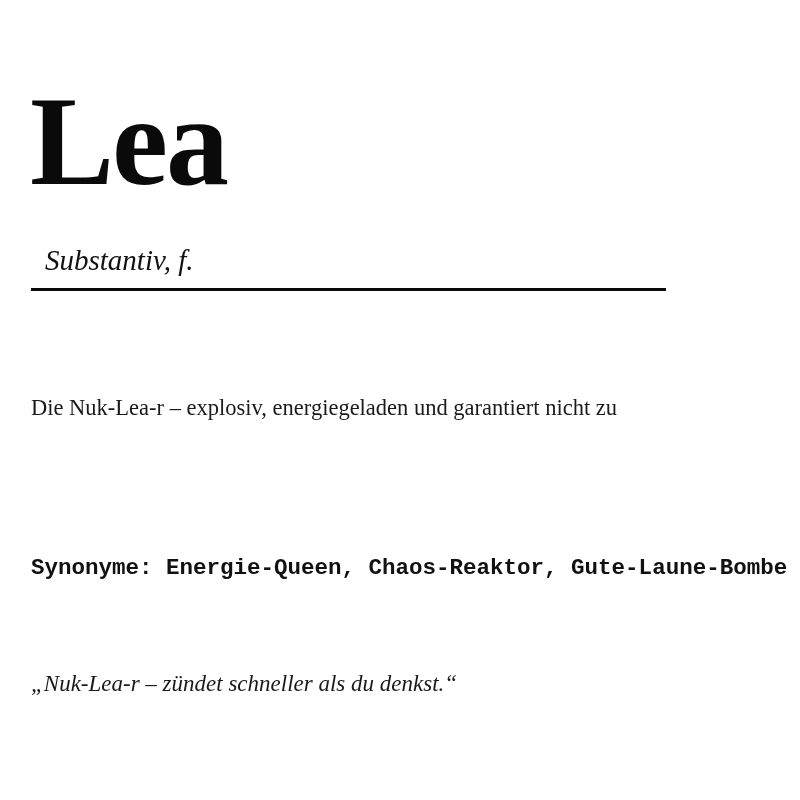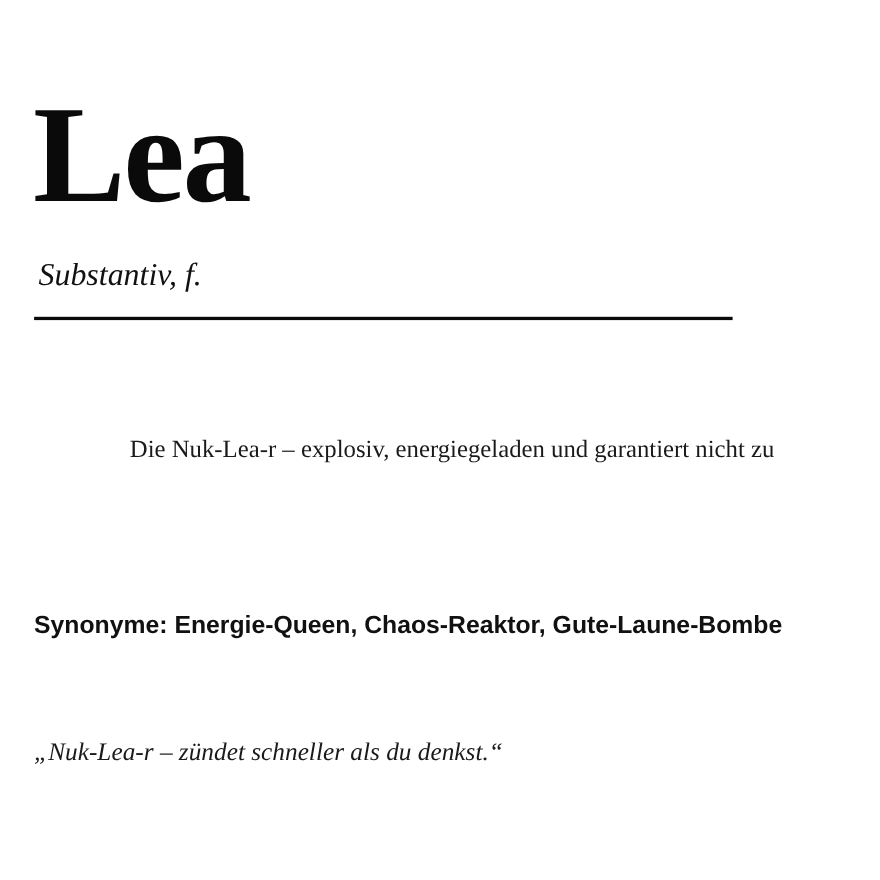--- a/index.html
+++ b/index.html
@@ -29,21 +29,21 @@
       font-weight: bold;
       font-size: 126px;
       line-height: 140px;
       letter-spacing: -2px;
       color: #0a0a0a;
     }
     .pos {
       position: absolute;
       left: 31px;
       top: 226px;
-      margin: 4px;
+      margin: 14px;
       font-family: "Liberation Serif", "DejaVu Serif", serif;
       font-style: italic;
       font-size: 29px;
       line-height: 40px;
       color: #111111;
     }
     .rule {
       position: absolute;
       left: 31px;
       top: 288px;
@@ -57,27 +57,27 @@
       position: absolute;
       left: 31px;
       top: 391px;
       width: 760px;
       margin: 0;
       font-family: "Liberation Serif", "DejaVu Serif", serif;
       font-size: 22.5px;
       line-height: 34px;
       color: #1a1a1a;
     }
-    .definition span { display: block; white-space: nowrap; text-align: center; }
+    .definition span { display: block; white-space: nowrap; }
     .synonyms {
       position: absolute;
       left: 31px;
       top: 552px;
       margin: 0;
-      font-family: Liberation Sans, sans-serif;
+      font-family: Liberation Mono, monospace;
       font-weight: bold;
       font-size: 22.5px;
       line-height: 32px;
       white-space: nowrap;
       color: #111111;
     }
     .quote {
       position: absolute;
       left: 31px;
       top: 668px;

